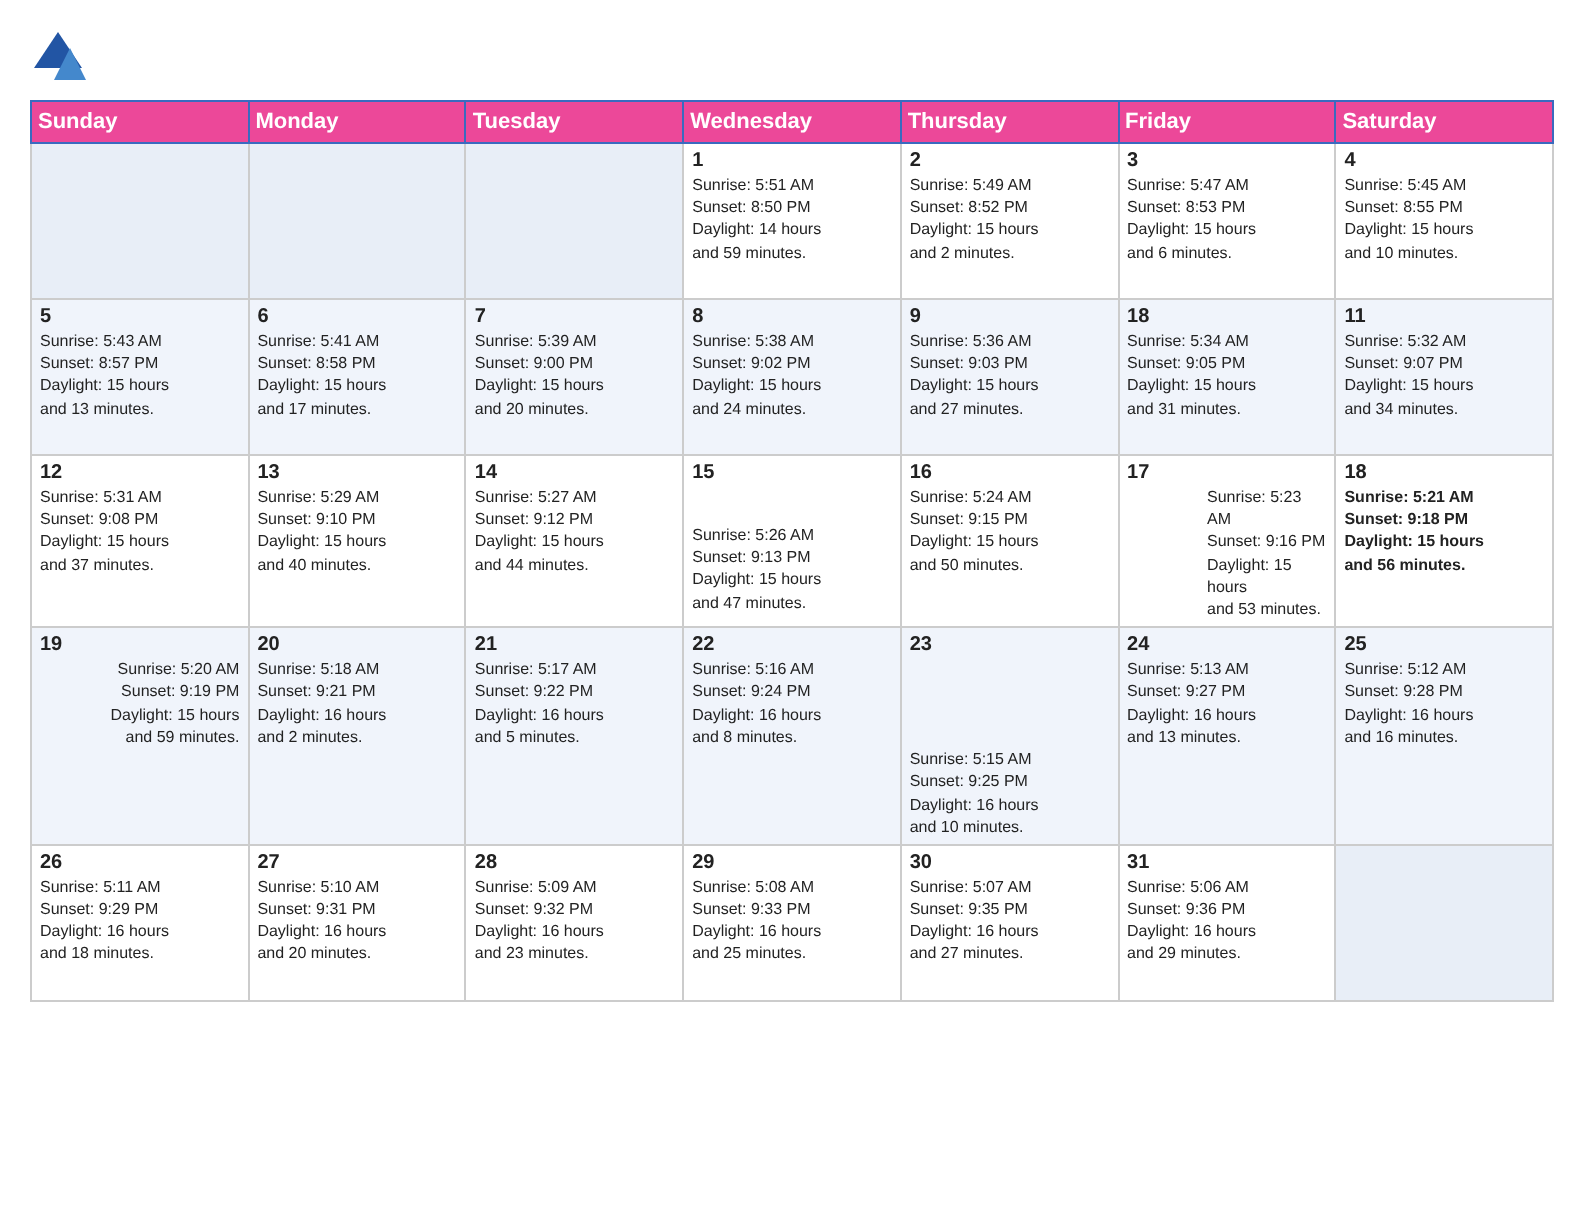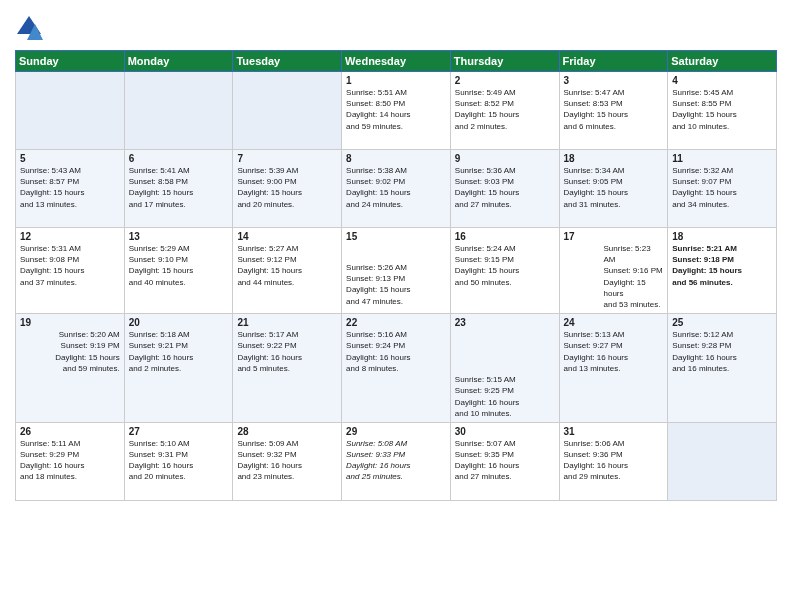--- a/index.html
+++ b/index.html
@@ -48,21 +48,21 @@
     .subtitle {
       font-size: 14px;
       color: #444;
     }
     table {
       width: 100%;
       border-collapse: collapse;
       table-layout: fixed;
     }
     thead tr th {
-      background: #15803d;
+      background: #ec4899;
       color: #fff;
       font-size: 11px;
       font-weight: bold;
       padding: 4px 3px;
       text-align: left;
       border: 1px solid #3a6abf;
     }
     tbody tr td {
       border: 1px solid #ccc;
       vertical-align: top;
@@ -327,21 +327,21 @@
           </td>
           <td>
             <span class="day-number">28</span>
             <div class="day-info" style="white-space: pre-line;">Sunrise: 5:09 AM
 Sunset: 9:32 PM
 Daylight: 16 hours
 and 23 minutes.</div>
           </td>
           <td>
             <span class="day-number">29</span>
-            <div class="day-info" style="white-space: pre-line; font-style: italic;">Sunrise: 5:08 AM
+            <div class="day-info" style="white-space: pre-line;">Sunrise: 5:08 AM
 Sunset: 9:33 PM
 Daylight: 16 hours
 and 25 minutes.</div>
           </td>
           <td>
             <span class="day-number">30</span>
             <div class="day-info" style="white-space: pre-line;">Sunrise: 5:07 AM
 Sunset: 9:35 PM
 Daylight: 16 hours
 and 27 minutes.</div>

